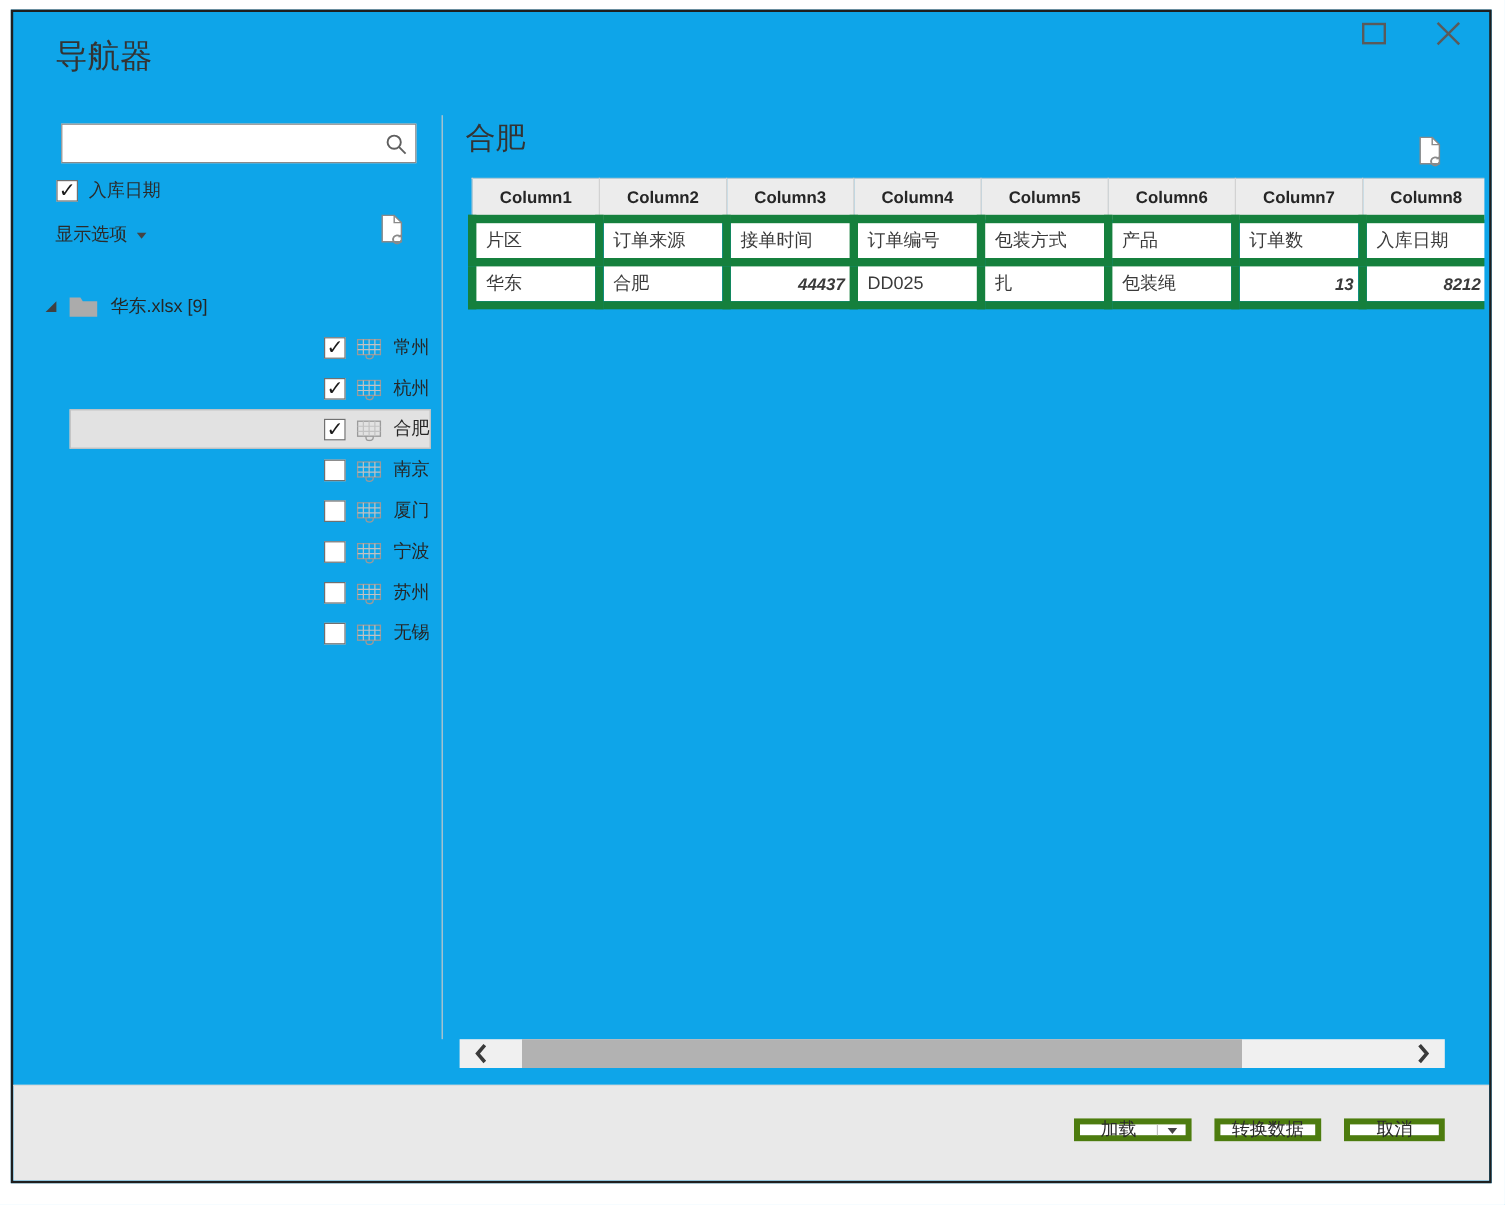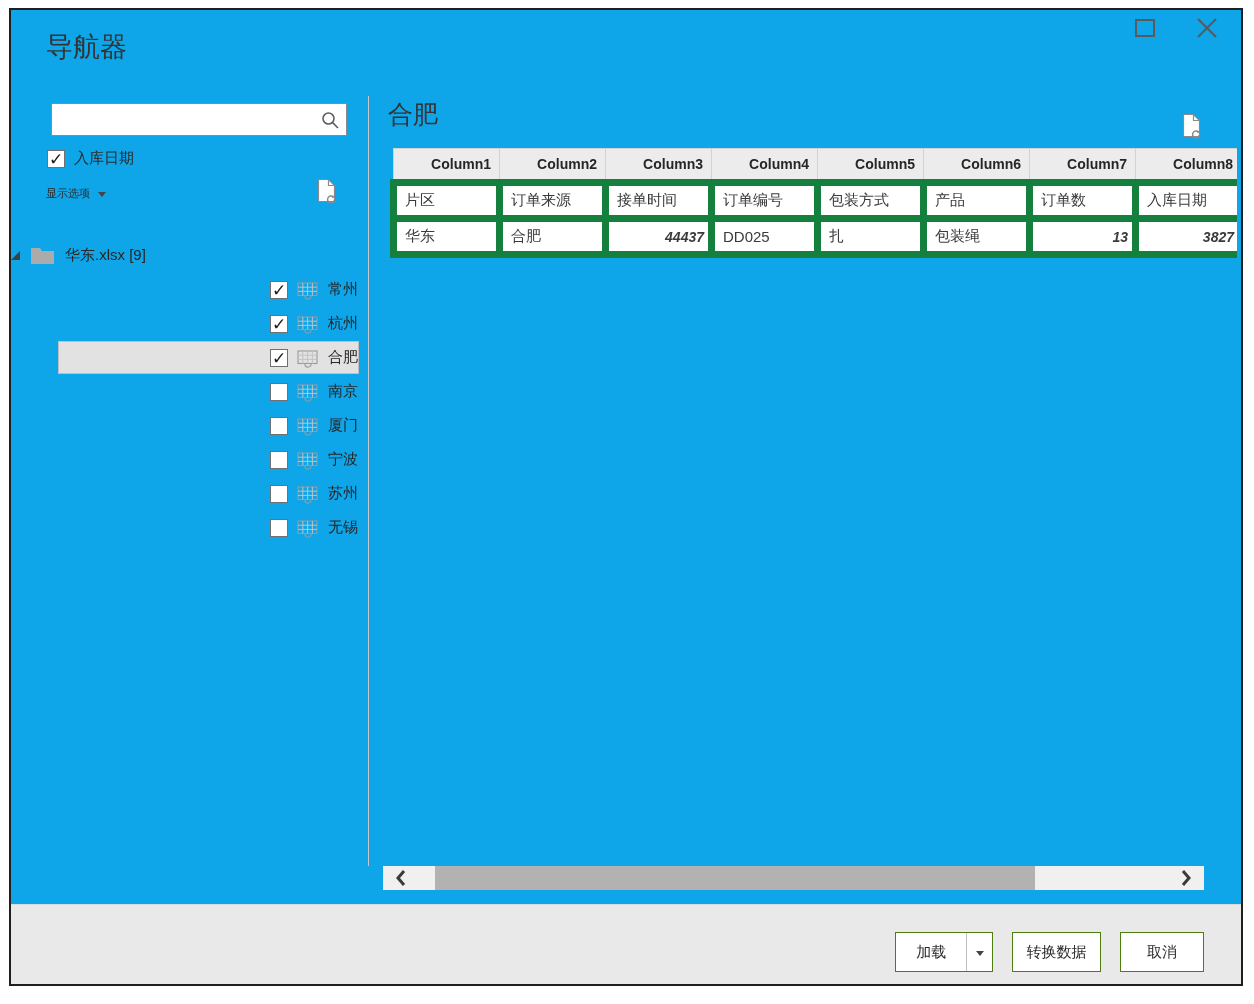--- a/index.html
+++ b/index.html
@@ -24,62 +24,62 @@
   .search-box svg { margin-right:6px; flex:0 0 auto; }
 
   .check-row { position:absolute; left:36px; top:139px; display:flex; align-items:center; gap:9px;
     font-size:15px; color:#2b2b2b; }
   .checkbox { display:inline-block; width:18px; height:18px; border:1px solid #707070;
     background:#fff; position:relative; flex:0 0 auto; }
   .checkbox.checked::after { content:"\2713"; position:absolute; left:1px; top:-2px;
     font-size:17px; color:#1a1a1a; font-weight:bold; }
 
   .display-options { position:absolute; left:35px; top:176px; display:flex; align-items:center; gap:8px;
-    font-size:11px; color:#2b2b2b; cursor:default; }
+    font-size:15px; color:#2b2b2b; cursor:default; }
   .caret-down { width:0; height:0; border-left:4px solid transparent; border-right:4px solid transparent;
     border-top:5px solid #444; margin-top:2px; }
 
   .doc-icon { position:absolute; }
   .doc-left { left:305px; top:168px; }
   .doc-right { left:1170px; top:103px; }
 
   .tree { position:absolute; left:0; top:228px; width:356px; }
-  .tree-root { height:34px; display:flex; align-items:center; gap:10px; 
+  .tree-root { height:34px; display:flex; align-items:center; gap:10px; padding-left:27px;
     font-size:15px; color:#262626; }
   .tri-expanded { width:0; height:0; border-style:solid; border-width:0 0 9px 9px;
     border-color:transparent transparent #404040 transparent; }
   .tree-item { height:33px; margin:1px 0 1px 47px; width:301px; display:flex; align-items:center;
     gap:9px; padding-left:20px; font-size:15px; color:#262626; border:1px solid transparent;justify-content:flex-end; }
   .tree-item.selected { background:#e2e2e2; border:1px solid #bfbfbf; }
   .sheet-icon { display:inline-flex; flex:0 0 auto; margin-top:2px; }
 
   .divider { position:absolute; left:357px; top:86px; width:1px; height:770px; background:#c9c9c9; }
 
   
   .preview-title { position:absolute; left:377px; top:88px; font-size:25px; color:#333333; }
 
   .table-wrap { position:absolute; left:379px; top:138px; width:847px; overflow:hidden; }
   table { border-collapse:collapse; table-layout:fixed; width:850px; }
   col { width:106px; }
   th { background:#ececec; border:1px solid #d2d2d2; font-size:14px; font-weight:bold;
-    color:#262626; text-align:right; padding:7px 8px; height:33px; }
+    color:#262626; text-align:center; padding:7px 8px; height:33px; }
   td { border:7px solid #15803d; font-size:15px; color:#3a3a3a; text-align:left;
     padding:5px 8px; height:33px; white-space:nowrap; overflow:hidden; background:#fff; }
   td.num { text-align:right; font-style:italic; font-weight:700; font-size:14px; padding-right:4px; }
 
   .hscroll { position:absolute; left:372px; top:856px; width:821px; height:24px; background:#f0f0f0; }
   .hs-arrow { position:absolute; top:0; width:36px; height:24px; display:flex;
     align-items:center; justify-content:center; }
   .hs-left { left:0; } .hs-right { right:0; }
   .hs-thumb { position:absolute; left:52px; top:0; width:600px; height:24px; background:#b2b2b2; }
 
   
   .footer { position:absolute; left:0; bottom:0; width:100%; height:80px; background:#e9e9e9;
     border-top:1px solid #dcdcdc; }
-  .btn { position:absolute; top:27px; height:40px; background:#ffffff; border:1px solid #4d7c0f;
+  .btn { position:absolute; top:27px; height:19px; background:#ffffff; border:5px solid #4d7c0f;
     font-size:15px; color:#2b2b2b; display:flex; align-items:center; justify-content:center;
     font-family:Liberation Mono, monospace; cursor:default; }
   .btn-load-group { left:884px; width:98px; padding:0; }
   .load-main { width:71px; height:100%; display:flex; align-items:center; justify-content:center; }
   .load-split { width:26px; height:100%; border-left:1px solid #c0c0c0; display:flex;
     align-items:center; justify-content:center; }
   .btn-transform { left:1001px; width:89px; }
   .btn-cancel { left:1109px; width:84px; }
 </style>
 </head>
@@ -306,21 +306,21 @@
           <td>入库日期</td>
         </tr>
         <tr>
           <td>华东</td>
           <td>合肥</td>
           <td class="num">44437</td>
           <td>DD025</td>
           <td>扎</td>
           <td>包装绳</td>
           <td class="num">13</td>
-          <td class="num">3827</td>
+          <td class="num">8212</td>
         </tr>
       </tbody>
     </table>
   </div>
 
   <div class="hscroll">
     <div class="hs-arrow hs-left">
       <svg width="12" height="18" viewBox="0 0 12 18">
         <polyline points="9,2 3,9 9,16" fill="none" stroke="#3a3a3a" stroke-width="3"></polyline>
       </svg>

